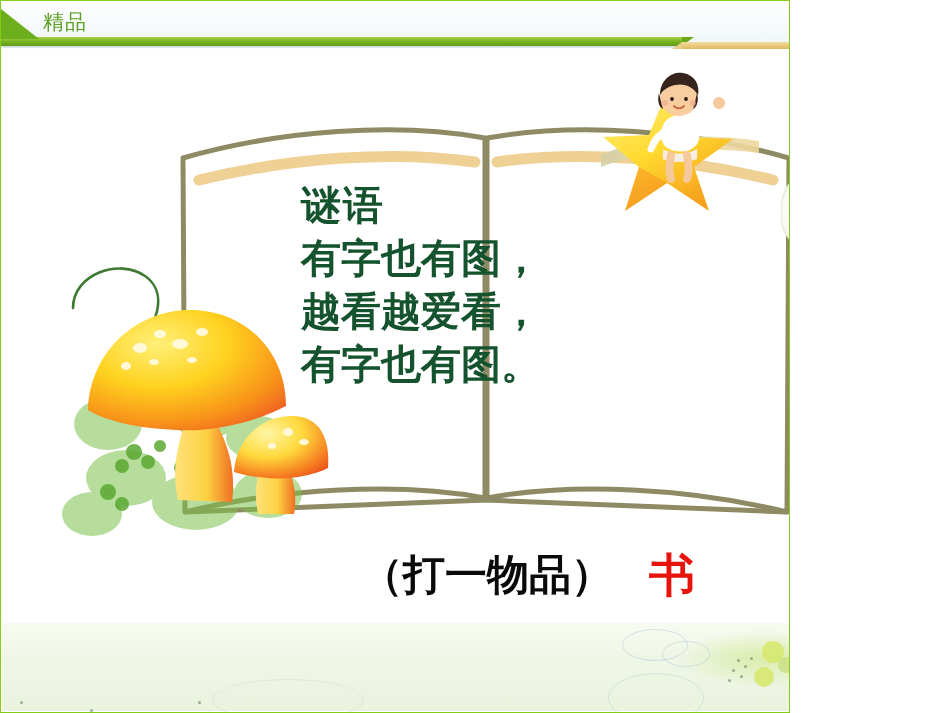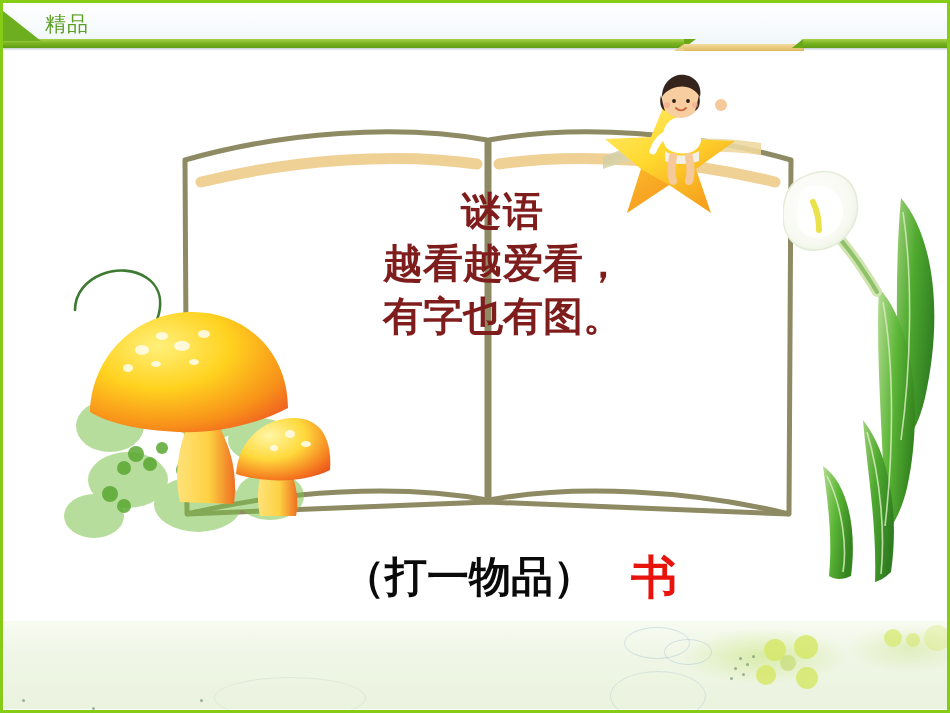--- a/index.html
+++ b/index.html
@@ -7,24 +7,24 @@
     background: #ffffff;
   }
   body {
     width: 950px; height: 713px;
     font-family: "Liberation Serif", serif;
     overflow: hidden;
   }
 
   #slide {
     position: relative;
-    width: 950px; height: 713px;
+    width: 790px; height: 713px;
     background: #ffffff;
     overflow: hidden;
-    border: 3px solid #84cc16;
+    border: 1px solid #84cc16;
     box-sizing: border-box;
     padding-left: 40px;
   }
 
   
   .header {
     position: absolute;
     left: 0; top: 0;
     width: 950px; height: 47px;
     background: linear-gradient(180deg,#ffffff 0%,#f6fafc 55%,#eef5f8 100%);
@@ -139,40 +139,40 @@
     left: 170px; top: 115px;
     width: 630px; height: 420px;
   }
   .book svg { display:block; }
 
   
   .riddle {
     position: absolute;
     left: 300px; top: 182px;
     width: 400px;
-    text-align: center;
-    font-family: Liberation Sans, sans-serif;
+    text-align: left;
+    font-family: Liberation Mono, monospace;
     font-weight: bold;
-    color: #7f1d1d;
+    color: #14532d;
   }
   .riddle-title {
     font-size: 40px;
     line-height: 52px;
     letter-spacing: 2px;
   }
   .riddle-line {
     font-size: 40px;
     line-height: 53px;
     letter-spacing: 0px;
     white-space: nowrap;
   }
 
   .answer-row {
     position: absolute;
-    left: 340px; top: 548px;
+    left: 360px; top: 548px;
     width: 420px;
     display: flex;
     align-items: flex-end;
     gap: 36px;
   }
   .answer-hint {
     font-family: "DejaVu Serif", serif;
     font-weight: bold;
     font-size: 42px;
     color: #0a0a0a;
@@ -377,20 +377,21 @@
 
       <path d="M18,10 C44,-4 70,6 74,32 C78,58 58,80 34,82 C14,84 0,70 0,48 C0,30 6,16 18,10 Z" fill="url(#spatheg)" stroke="#e4ecd8" stroke-width="1.4"></path>
       <path d="M22,20 C40,12 58,22 60,40 C62,56 50,70 34,70 C20,70 12,58 14,44 C16,32 16,24 22,20 Z" fill="#ffffff" opacity=".9"></path>
 
       <path d="M30,34 C34,42 36,52 36,62" stroke="#e9e24a" stroke-width="6" stroke-linecap="round" fill="none"></path>
     </svg>
   </div>
 
   <div class="riddle">
     <div class="riddle-title">谜语</div>
+    <div class="riddle-line">有字也有图，</div>
     <div class="riddle-line">越看越爱看，</div>
     <div class="riddle-line">有字也有图。</div>
   </div>
 
   <div class="answer-row">
     <div class="answer-hint">（打一物品）</div>
     <div class="answer-word">书</div>
   </div>
 
   <div class="footer-line"></div>

